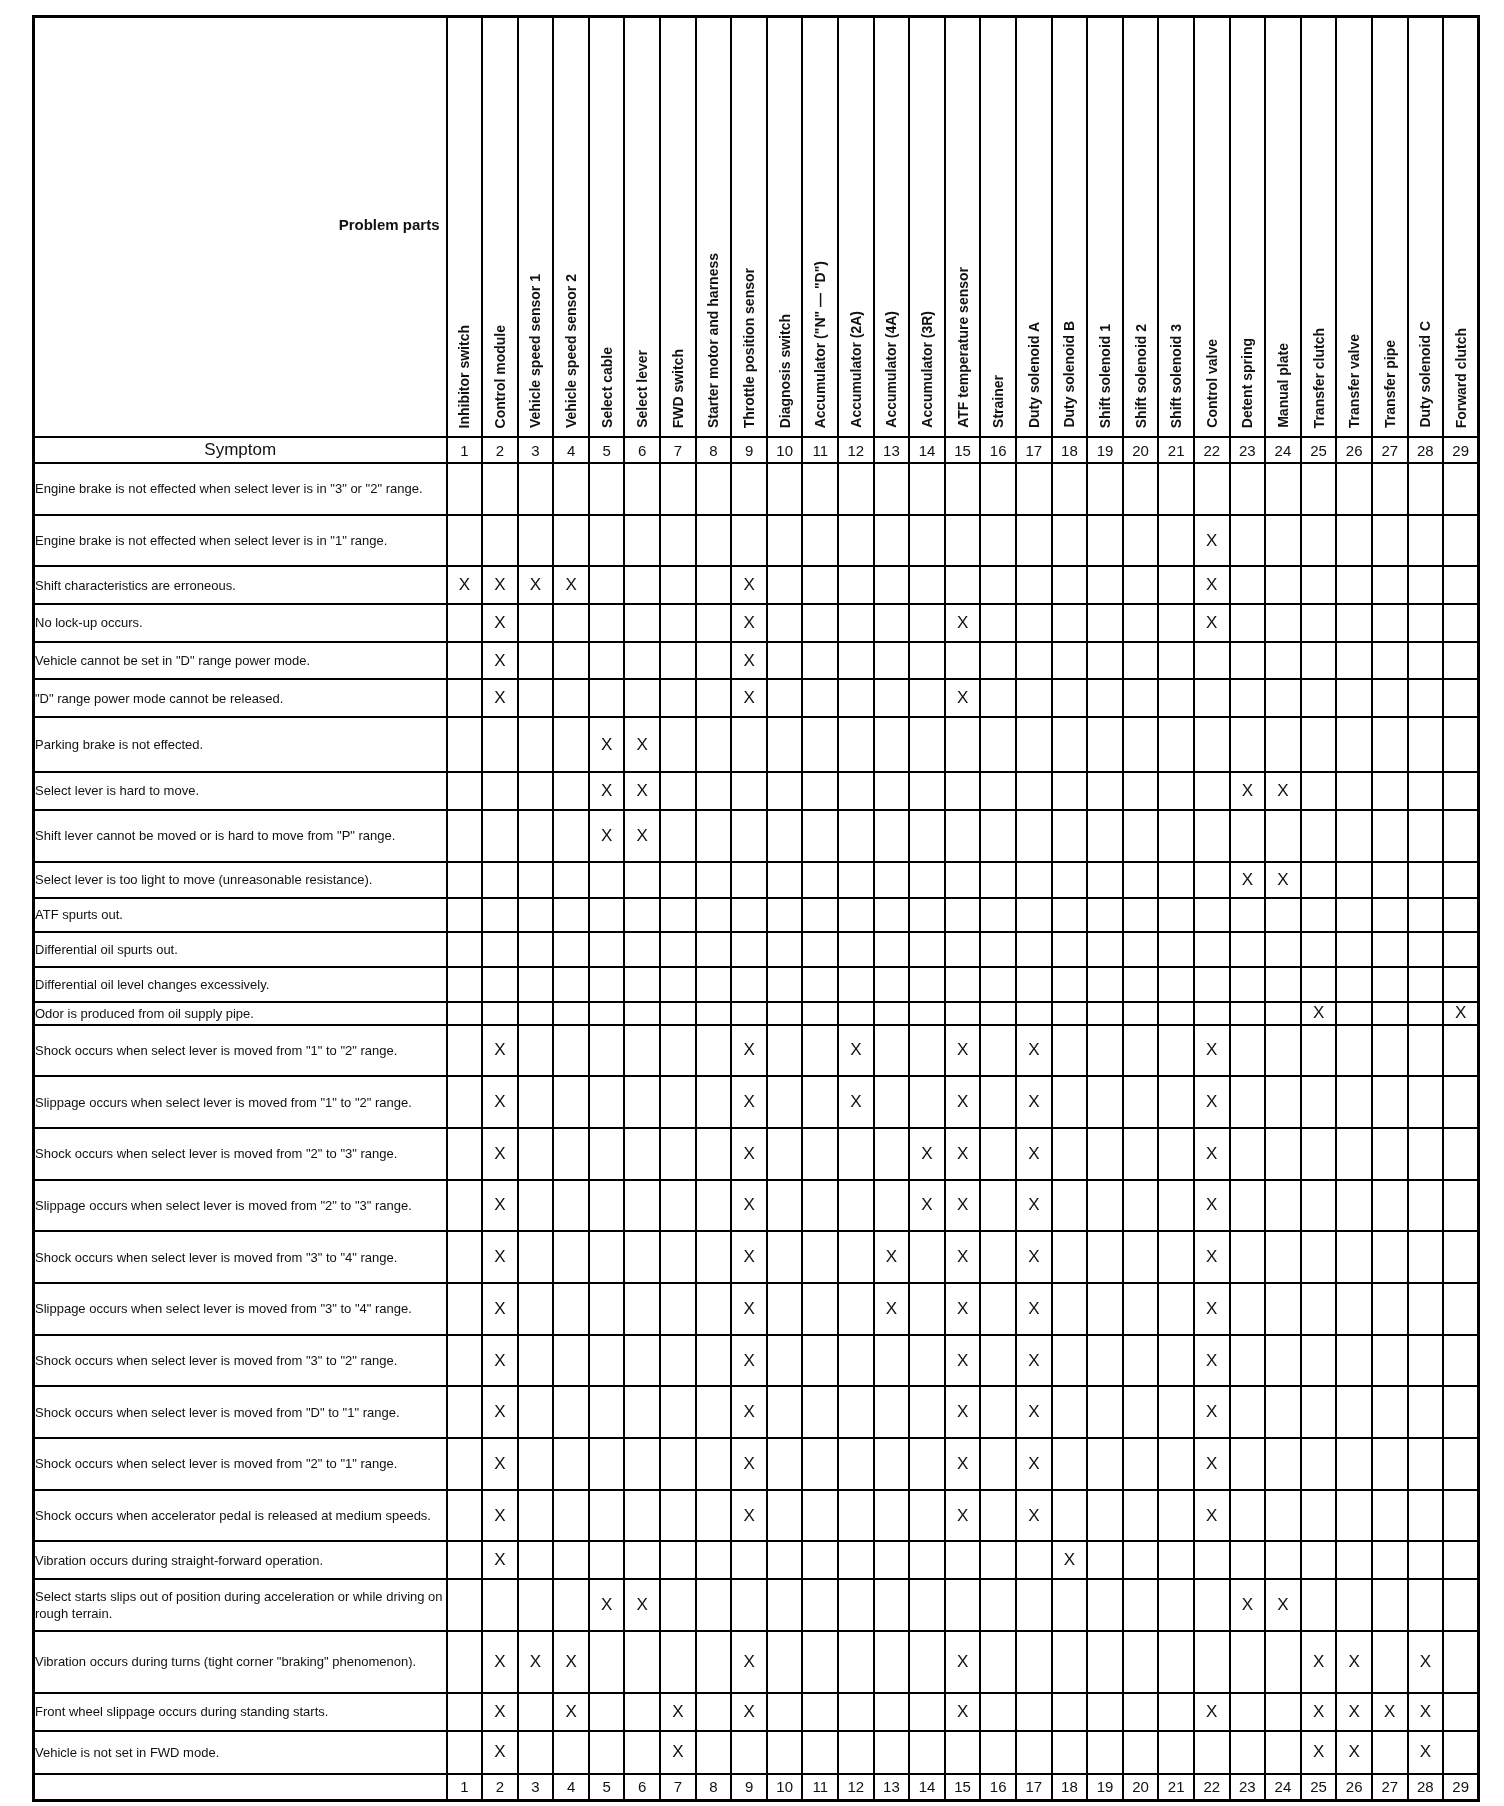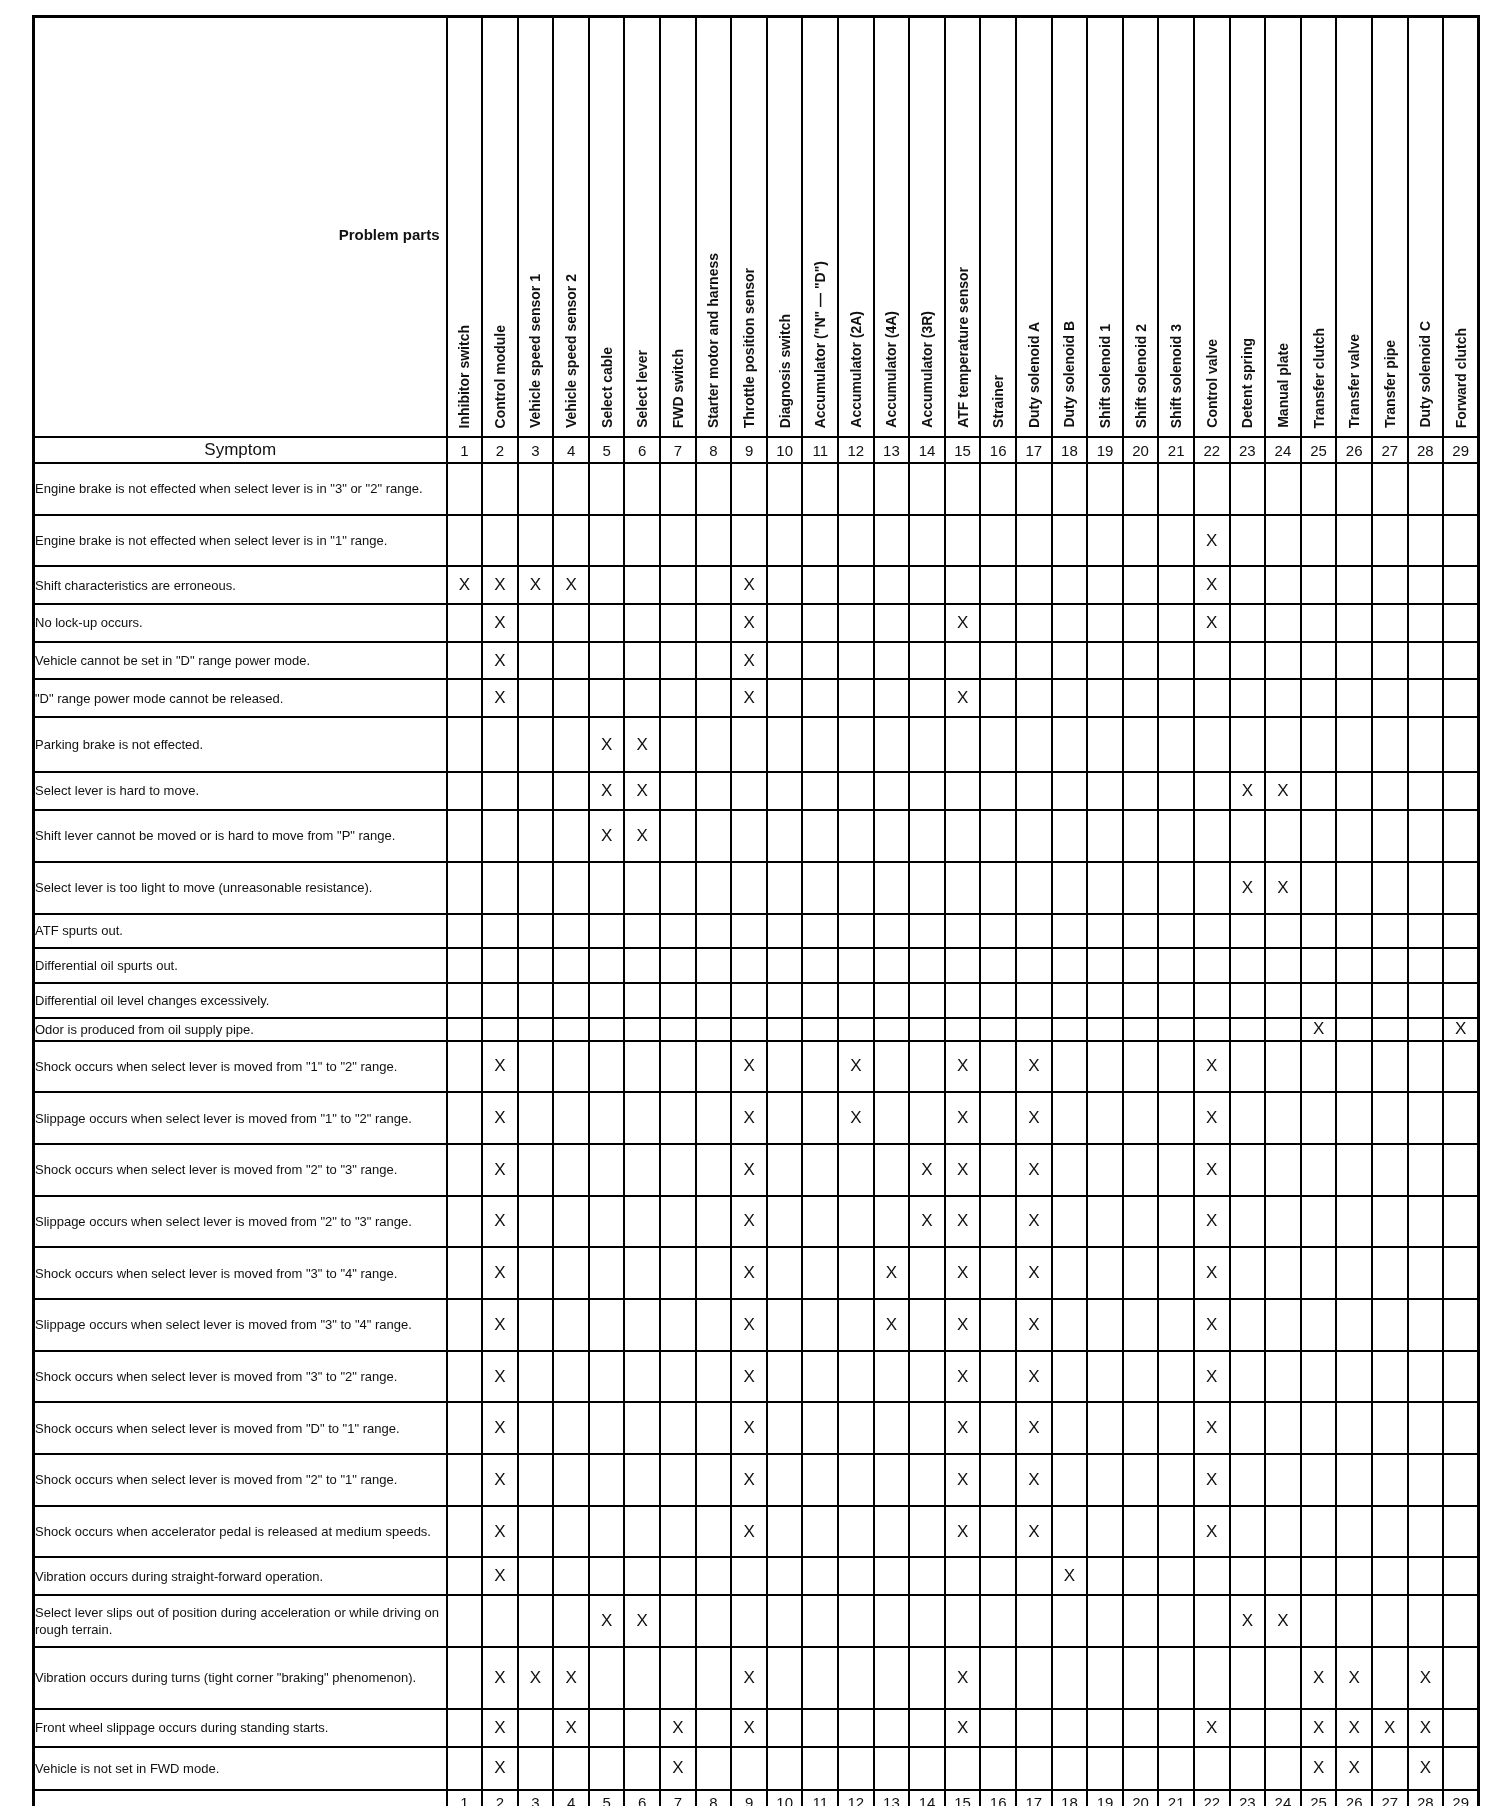--- a/index.html
+++ b/index.html
@@ -4,21 +4,21 @@
 <style>
   html, body { margin:0; padding:0; background:#fff; }
   body { width:1504px; height:1806px; position:relative; overflow:hidden;
          font-family:"Liberation Sans", sans-serif; color:#111; }
   table.diag { position:absolute; left:32px; top:15px; border-collapse:collapse;
                table-layout:fixed; border:3px solid #000; }
   table.diag td, table.diag th { border:2px solid #000; padding:0; font-weight:normal; }
   col.sym { width:413px; }
   col.part { width:35.6px; }
   th.corner { height:418px; position:relative; vertical-align:bottom; border-bottom:none; }
-  th.corner .pp { position:absolute; right:6px; top:208px; font-size:15px; font-weight:bold; }
+  th.corner .pp { position:absolute; right:6px; top:198px; font-size:15px; font-weight:bold; }
   th.partname { height:418px; vertical-align:bottom; border-bottom:2px solid #000; }
   .vt { writing-mode:vertical-rl; transform:rotate(180deg); white-space:nowrap;
         font-size:14px; font-weight:bold; display:inline-block; padding:4px 0 6px 0; line-height:1; }
   th.sympt { height:24px; border-top:none; font-size:17px; font-weight:bold; text-align:center; }
   th.num, td.num { font-size:15px; font-weight:bold; text-align:center; height:24px; }
   td.sym { font-size:13px; font-weight:bold; padding:3px 8px; line-height:17px; text-align:left; }
   td.mk { text-align:center; font-size:17px; font-weight:bold; }
 </style>
 </head>
 <body>
@@ -406,21 +406,21 @@
         <td class="mk"></td>
         <td class="mk"></td>
         <td class="mk"></td>
         <td class="mk"></td>
         <td class="mk"></td>
         <td class="mk"></td>
         <td class="mk"></td>
         <td class="mk"></td>
         <td class="mk"></td>
       </tr>
-      <tr style="height: 52px; margin-left: 37px;">
+      <tr style="height: 36px; margin-left: 37px;">
         <td class="sym">Select lever is too light to move (unreasonable resistance).</td>
         <td class="mk"></td>
         <td class="mk"></td>
         <td class="mk"></td>
         <td class="mk"></td>
         <td class="mk"></td>
         <td class="mk"></td>
         <td class="mk"></td>
         <td class="mk"></td>
         <td class="mk"></td>
@@ -919,21 +919,21 @@
         <td class="mk"></td>
         <td class="mk"></td>
         <td class="mk"></td>
         <td class="mk"></td>
         <td class="mk"></td>
         <td class="mk"></td>
         <td class="mk"></td>
         <td class="mk"></td>
       </tr>
       <tr style="height: 51.6897px;">
-        <td class="sym">Select lever slips out of position during acceleration or while driving on rough terrain.</td>
+        <td class="sym">Select starts slips out of position during acceleration or while driving on rough terrain.</td>
         <td class="mk"></td>
         <td class="mk"></td>
         <td class="mk"></td>
         <td class="mk"></td>
         <td class="mk">X</td>
         <td class="mk">X</td>
         <td class="mk"></td>
         <td class="mk"></td>
         <td class="mk"></td>
         <td class="mk"></td>

